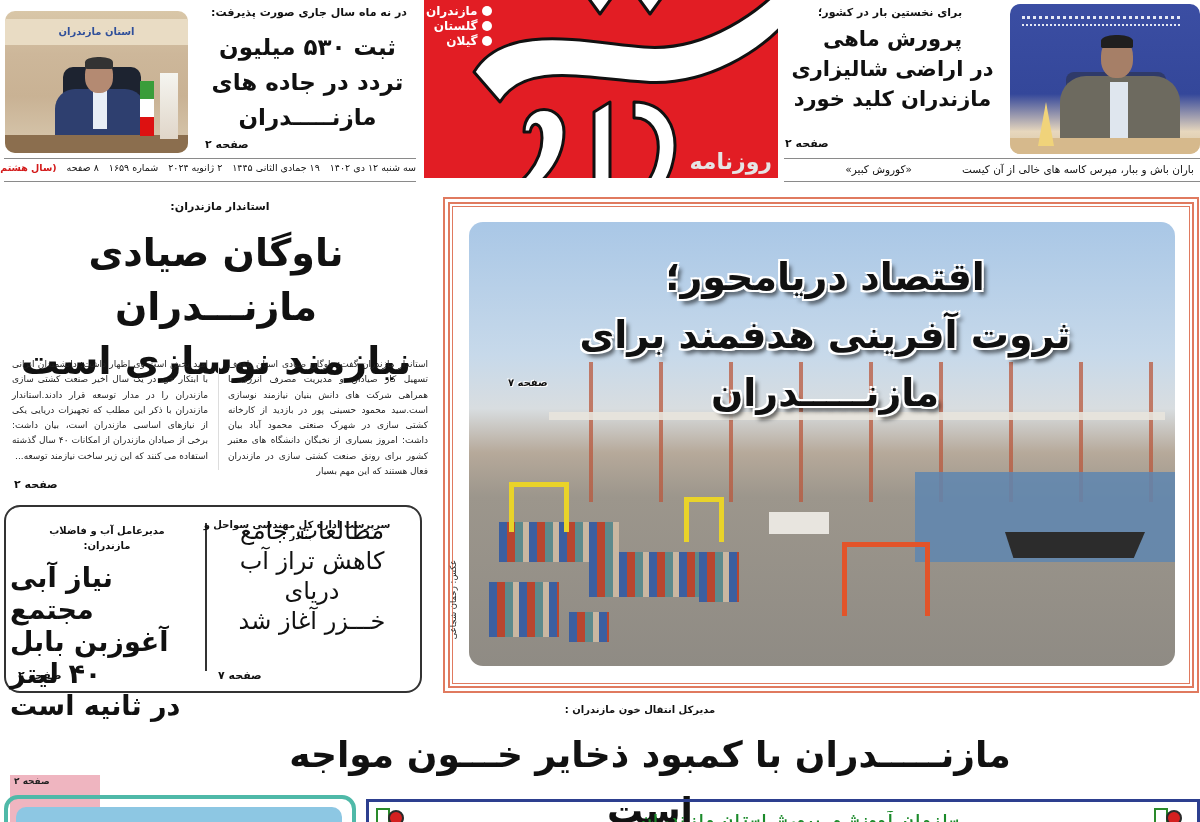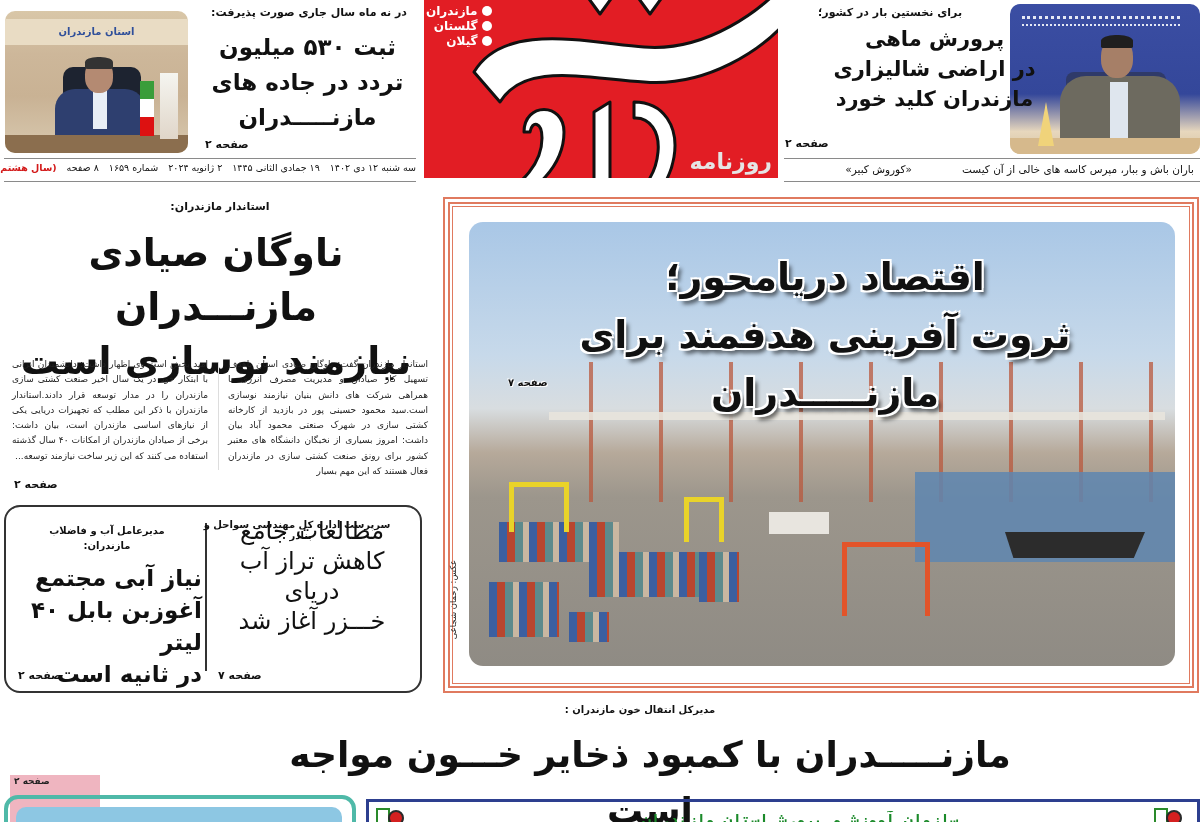--- a/index.html
+++ b/index.html
@@ -48,21 +48,21 @@
   #tr-photo .ornament { position: absolute; left: 12px; right: 20px; top: 12px; height: 10px; border-top: 3px dotted #e5e9f5; border-bottom: 2px dotted #e5e9f5; }
   #tr-photo .chair { position: absolute; left: 56px; top: 68px; width: 100px; height: 70px; background: #2f3a69; border-radius: 8px; }
   #tr-photo .head { position: absolute; left: 91px; top: 34px; width: 32px; height: 40px; background: #a67f67; border-radius: 45%; }
   #tr-photo .hair { position: absolute; left: 91px; top: 31px; width: 32px; height: 13px; background: #1f1f1f; border-radius: 45% 45% 10% 10%; }
   #tr-photo .suit { position: absolute; left: 50px; top: 72px; width: 120px; height: 65px; background: #6d6a5f; border-radius: 26px 26px 0 0; }
   #tr-photo .shirt { position: absolute; left: 100px; top: 78px; width: 18px; height: 56px; background: #dfe6ee; }
   #tr-photo .desk { position: absolute; left: 0; right: 0; bottom: 0; height: 16px; background: #d6b98c; }
   #tr-photo .flag { position: absolute; left: 28px; top: 98px; width: 16px; height: 44px; background: #f0d37a; clip-path: polygon(50% 0, 100% 100%, 0 100%); }
 
   #tr-kicker { left: 790px; top: 6px; width: 200px; font-size: 11px; font-weight: bold; text-align: center; }
-  #tr-title { left: 790px; top: 24px; width: 205px; font-size: 21px; font-weight: bold; line-height: 30px; text-align: center; margin-left: 42px; }
+  #tr-title { left: 790px; top: 24px; width: 205px; font-size: 21px; font-weight: bold; line-height: 30px; text-align: center; }
   #tr-page { left: 785px; top: 137px; font-size: 11px; font-weight: bold; }
 
   #quote-line-top { left: 784px; top: 158px; width: 416px; }
   #quote-line-bot { left: 784px; top: 181px; width: 416px; }
   #quote-row { left: 784px; top: 163px; width: 410px; font-size: 10.5px; display: flex; gap: 50px; justify-content: flex-start; white-space: nowrap; }
 
   
   #ll-kicker { left: 120px; top: 200px; width: 200px; font-size: 11px; font-weight: bold; text-align: center; }
   #ll-title { left: 0; top: 226px; width: 432px; font-size: 38px; font-weight: bold; line-height: 54px; text-align: center; }
   .body-col { font-size: 9px; line-height: 15.3px; text-align: justify; color: #222; }
@@ -71,21 +71,21 @@
   #ll-page { left: 14px; top: 478px; font-size: 11px; font-weight: bold; }
   #ll-sep { left: 218px; top: 362px; width: 1px; height: 108px; background: #ddd; }
 
   
   #box-pair { left: 4px; top: 505px; width: 418px; height: 188px; border: 2px solid #333; border-radius: 16px; }
   #box-divider { left: 205px; top: 523px; width: 2px; height: 148px; background: #333; }
   #bx1-kicker { left: 195px; top: 519px; width: 204px; font-size: 10px; font-weight: bold; text-align: center; }
   #bx1-title { left: 212px; top: 516px; width: 200px; font-size: 24px; font-weight: normal; line-height: 30px; text-align: center; }
   #bx1-page { left: 218px; top: 669px; font-size: 11px; font-weight: bold; }
   #bx2-kicker { left: 14px; top: 523px; width: 186px; font-size: 10px; font-weight: bold; text-align: center; line-height: 15px; }
-  #bx2-title { left: 10px; top: 562px; width: 192px; font-size: 23px; font-weight: bold; line-height: 32px; text-align: right; }
+  #bx2-title { left: 10px; top: 562px; width: 192px; font-size: 27px; font-weight: bold; line-height: 32px; text-align: left; }
   #bx2-page { left: 18px; top: 669px; font-size: 11px; font-weight: bold; }
 
   
   #feature-frame { left: 443px; top: 197px; width: 756px; height: 496px;
     border: 2px solid #e07a5f; box-shadow: inset 0 0 0 3px #fff, inset 0 0 0 5px #e07a5f, inset 0 0 0 7px #fff, inset 0 0 0 8px #e07a5f; }
   #feature-photo { left: 469px; top: 222px; width: 706px; height: 444px; border-radius: 14px; overflow: hidden;
     background: linear-gradient(180deg, #a9c7e6 0%, #c7d9ea 30%, #d8dde0 42%, #b6a99a 52%, #9c968c 62%, #8f8b84 100%); }
   #feature-photo .water { position: absolute; right: 0; top: 250px; width: 260px; height: 90px; background: #5e86b0; opacity: .85; }
   #feature-photo .cranes { position: absolute; left: 80px; right: 10px; top: 140px; height: 140px;
     background: repeating-linear-gradient(90deg, transparent 0 40px, #b9583d 40px 44px, transparent 44px 70px); opacity: .75; }

